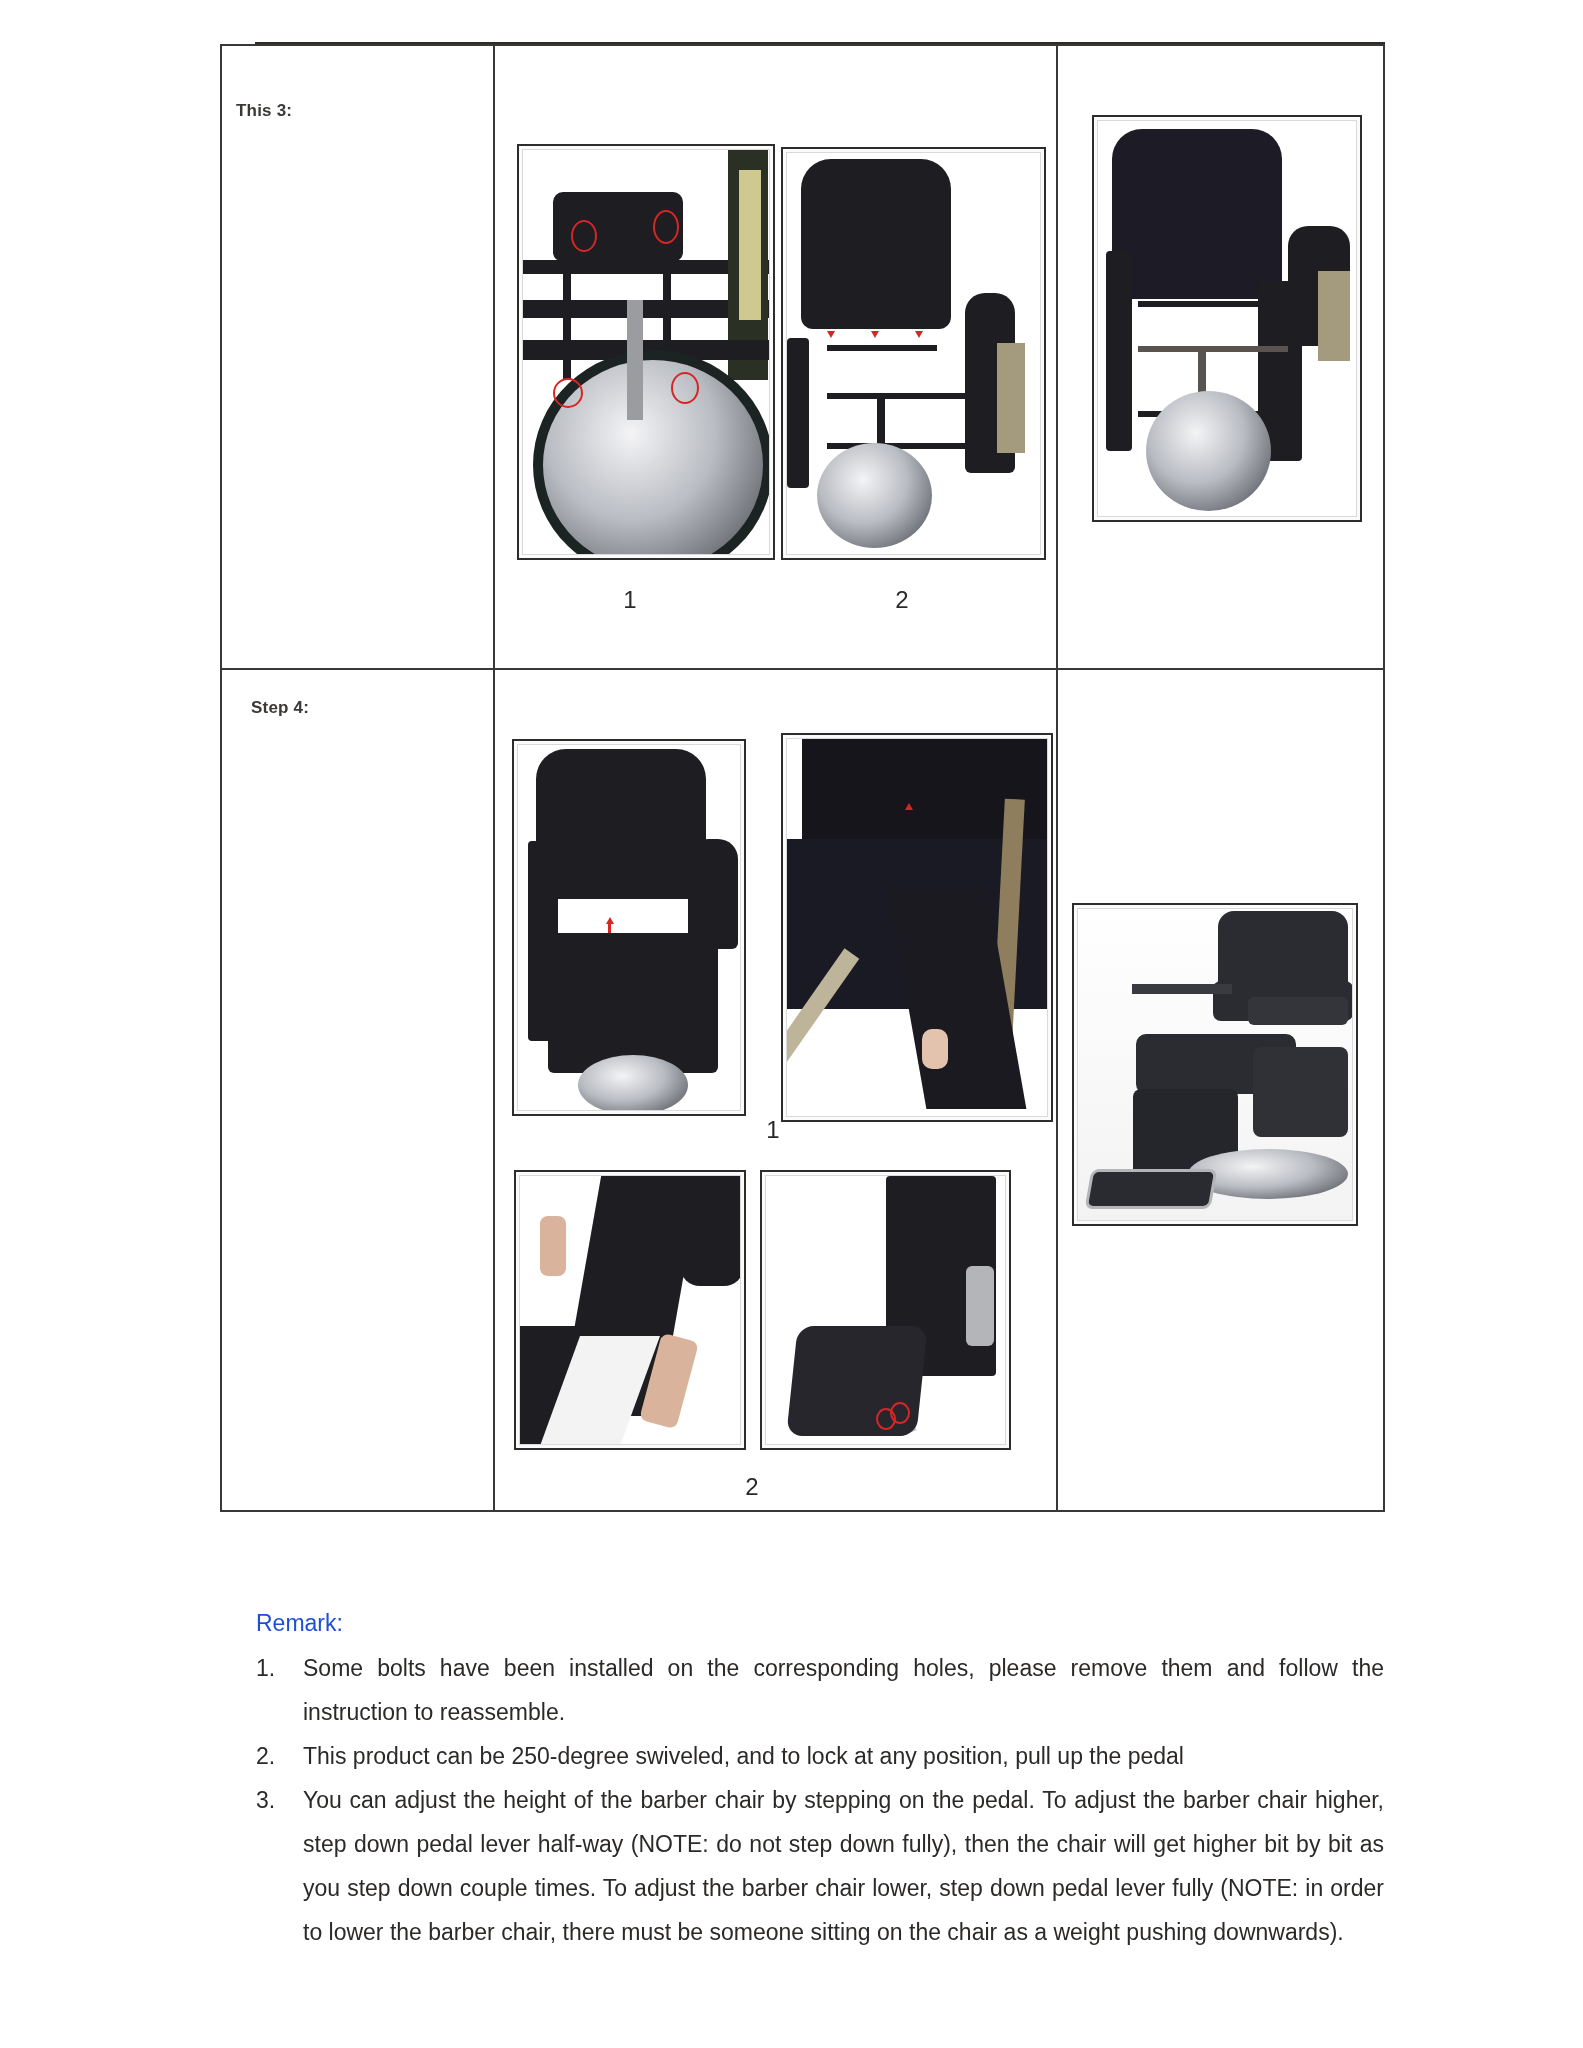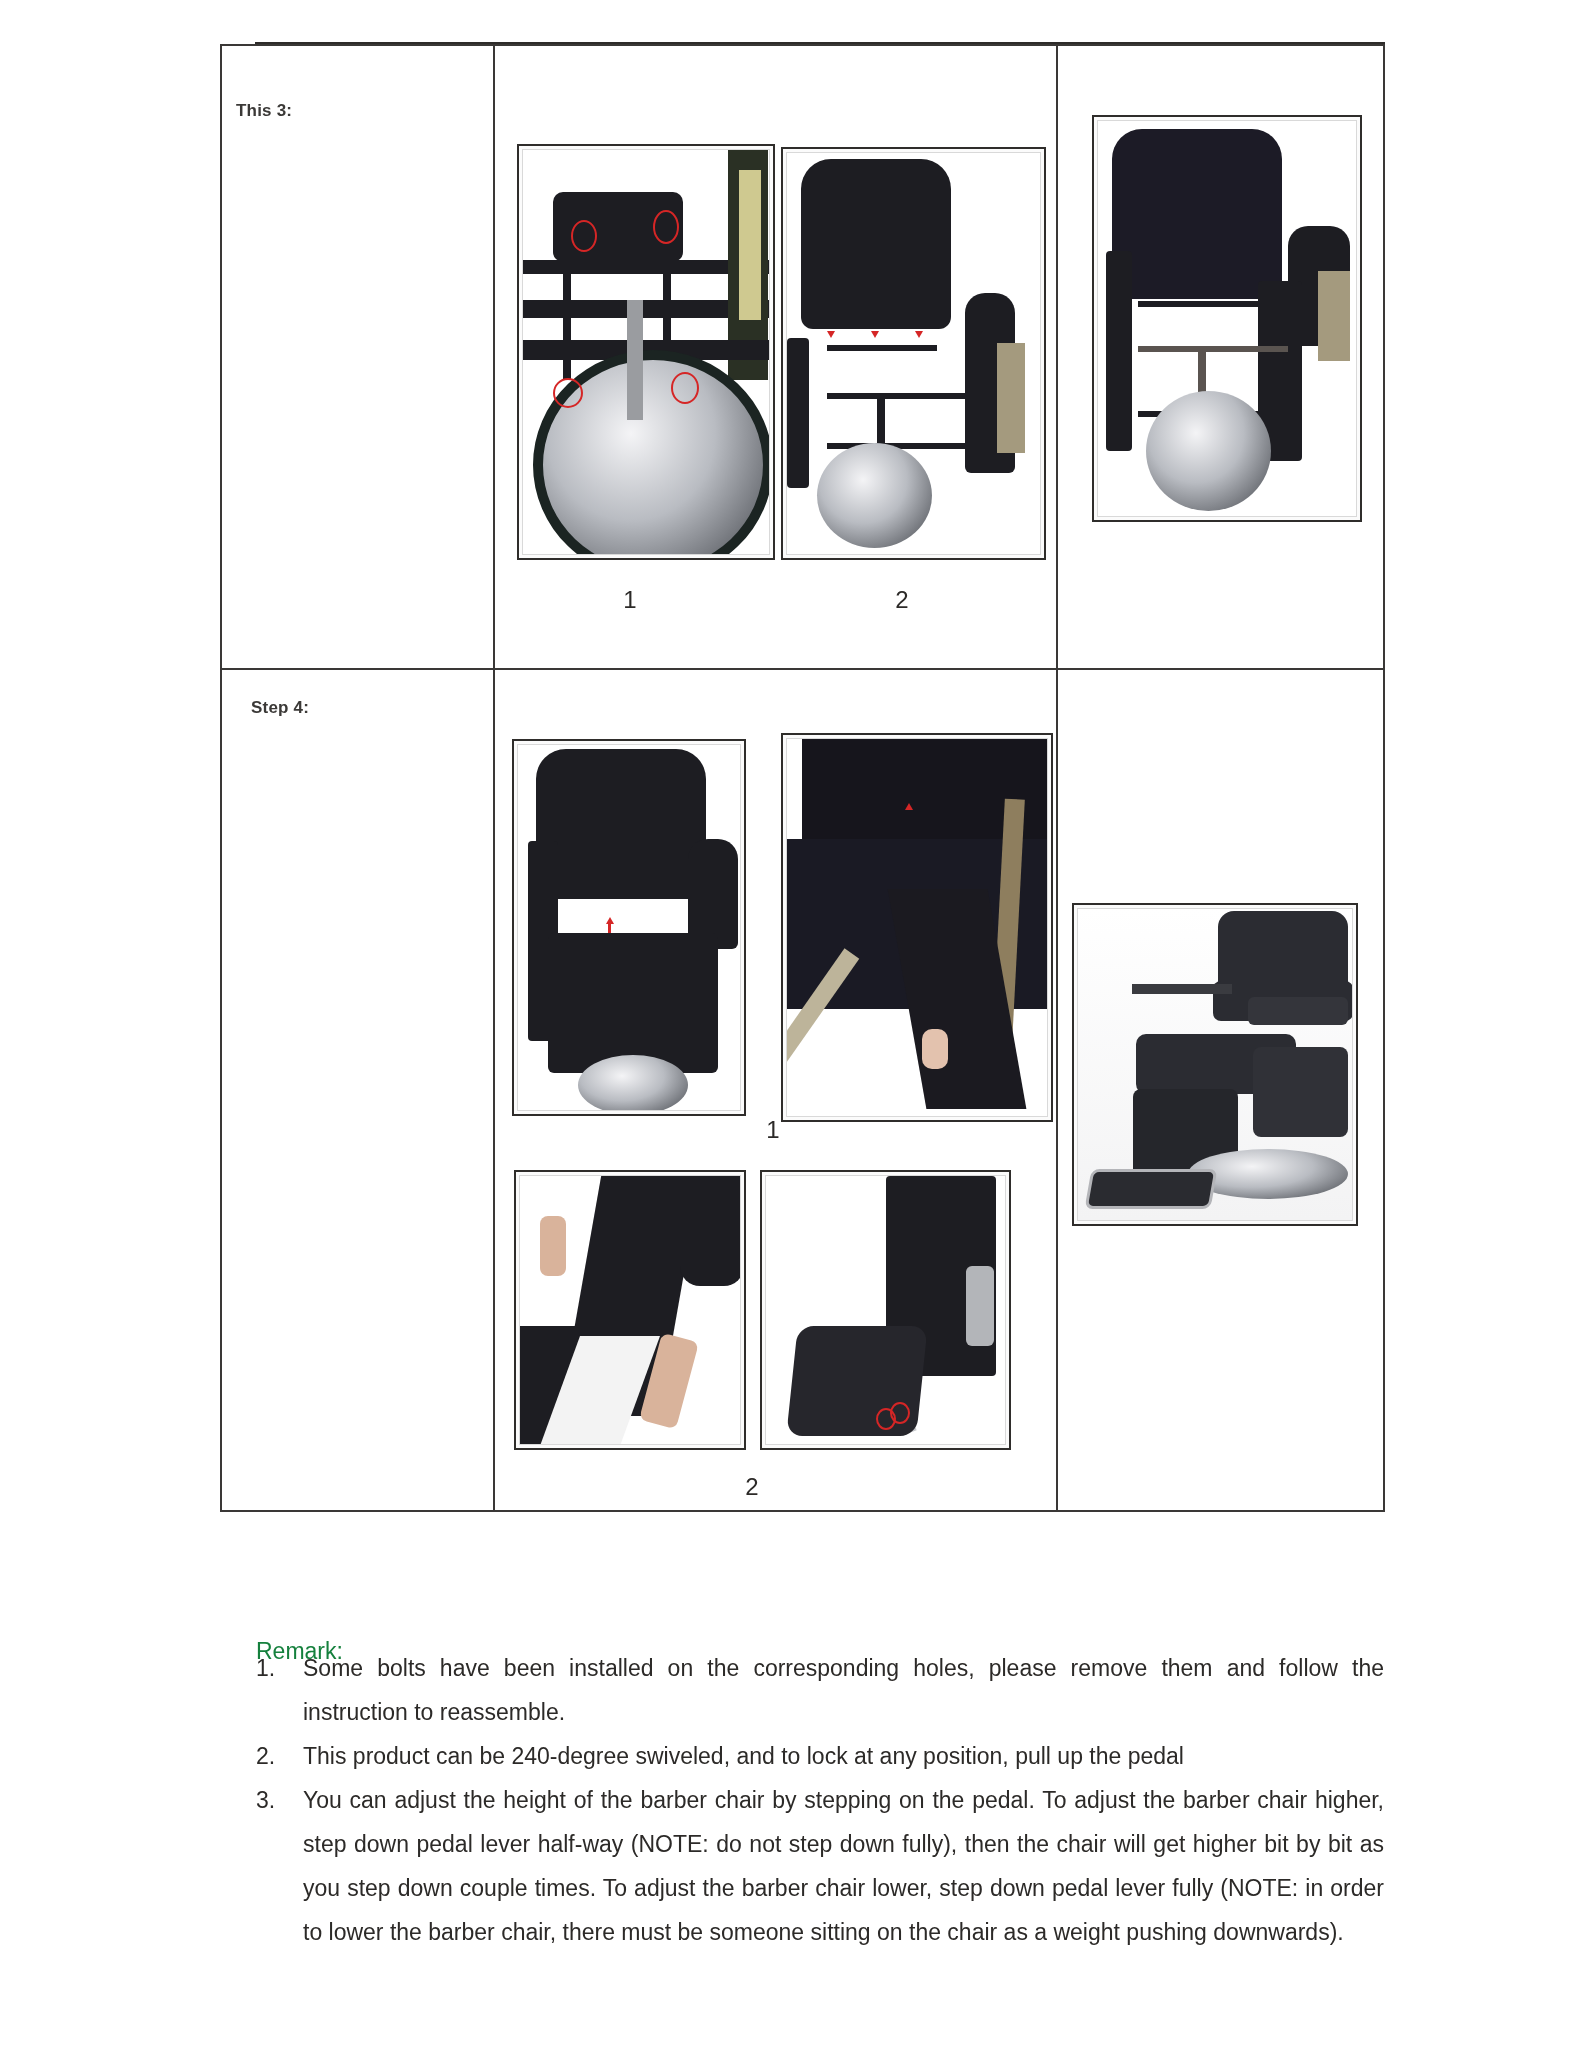--- a/index.html
+++ b/index.html
@@ -20,21 +20,21 @@
   .photo .inner { position:absolute; inset:3px; border:1px solid #d9d9d9; background:#ffffff; overflow:hidden; }
   .dark { position:absolute; background:#1d1d22; }
   .darkr { position:absolute; background:#1d1d22; border-radius:22px; }
   .chrome { position:absolute; border-radius:50%; background:radial-gradient(ellipse at 40% 35%, #f4f4f6 0%, #b9bcc2 45%, #6b6e74 80%, #2b2e33 100%); }
   .steel { position:absolute; background:#7c7a74; }
   .red-ring { position:absolute; border:2px solid #d52626; border-radius:50%; }
   .arrow-red { position:absolute; width:0; height:0; border-left:4px solid transparent; border-right:4px solid transparent; border-top:7px solid #d52626; }
   .arrow-up { position:absolute; width:0; height:0; border-left:4px solid transparent; border-right:4px solid transparent; border-bottom:7px solid #d52626; }
   .skin { position:absolute; background:#d9b39b; border-radius:8px; }
   .paper { position:absolute; background:#f3f3f3; }
-  .remark-title { position:absolute; left:256px; top:1610px; font-size:23px; color:#15803d;margin-top:28px; }
+  .remark-title { position:absolute; left:256px; top:1610px; font-size:23px; color:#1d4ed8; }
   .remark-list { position:absolute; left:256px; top:1646px; width:1128px; font-size:23px; line-height:44px; color:#2c2a28; }
   .remark-item { display:flex; }
   .remark-item .num { width:47px; flex:0 0 47px; }
   .remark-item .txt { flex:1; text-align:justify; }
 </style>
 </head>
 <body>
 
 <div>
   <div class="topline"></div>
@@ -175,20 +175,20 @@
 
 <div>
   <div class="remark-title">Remark:</div>
   <div class="remark-list">
     <div class="remark-item">
       <span class="num">1.</span>
       <span class="txt">Some bolts have been installed on the corresponding holes, please remove them and follow the instruction to reassemble.</span>
     </div>
     <div class="remark-item">
       <span class="num">2.</span>
-      <span class="txt">This product can be 240-degree swiveled, and to lock at any position, pull up the pedal</span>
+      <span class="txt">This product can be 250-degree swiveled, and to lock at any position, pull up the pedal</span>
     </div>
     <div class="remark-item">
       <span class="num">3.</span>
       <span class="txt">You can adjust the height of the barber chair by stepping on the pedal. To adjust the barber chair higher, step down pedal lever half-way (NOTE: do not step down fully), then the chair will get higher bit by bit as you step down couple times. To adjust the barber chair lower, step down pedal lever fully (NOTE: in order to lower the barber chair, there must be someone sitting on the chair as a weight pushing downwards).</span>
     </div>
   </div>
 </div>
 
 </body></html>

